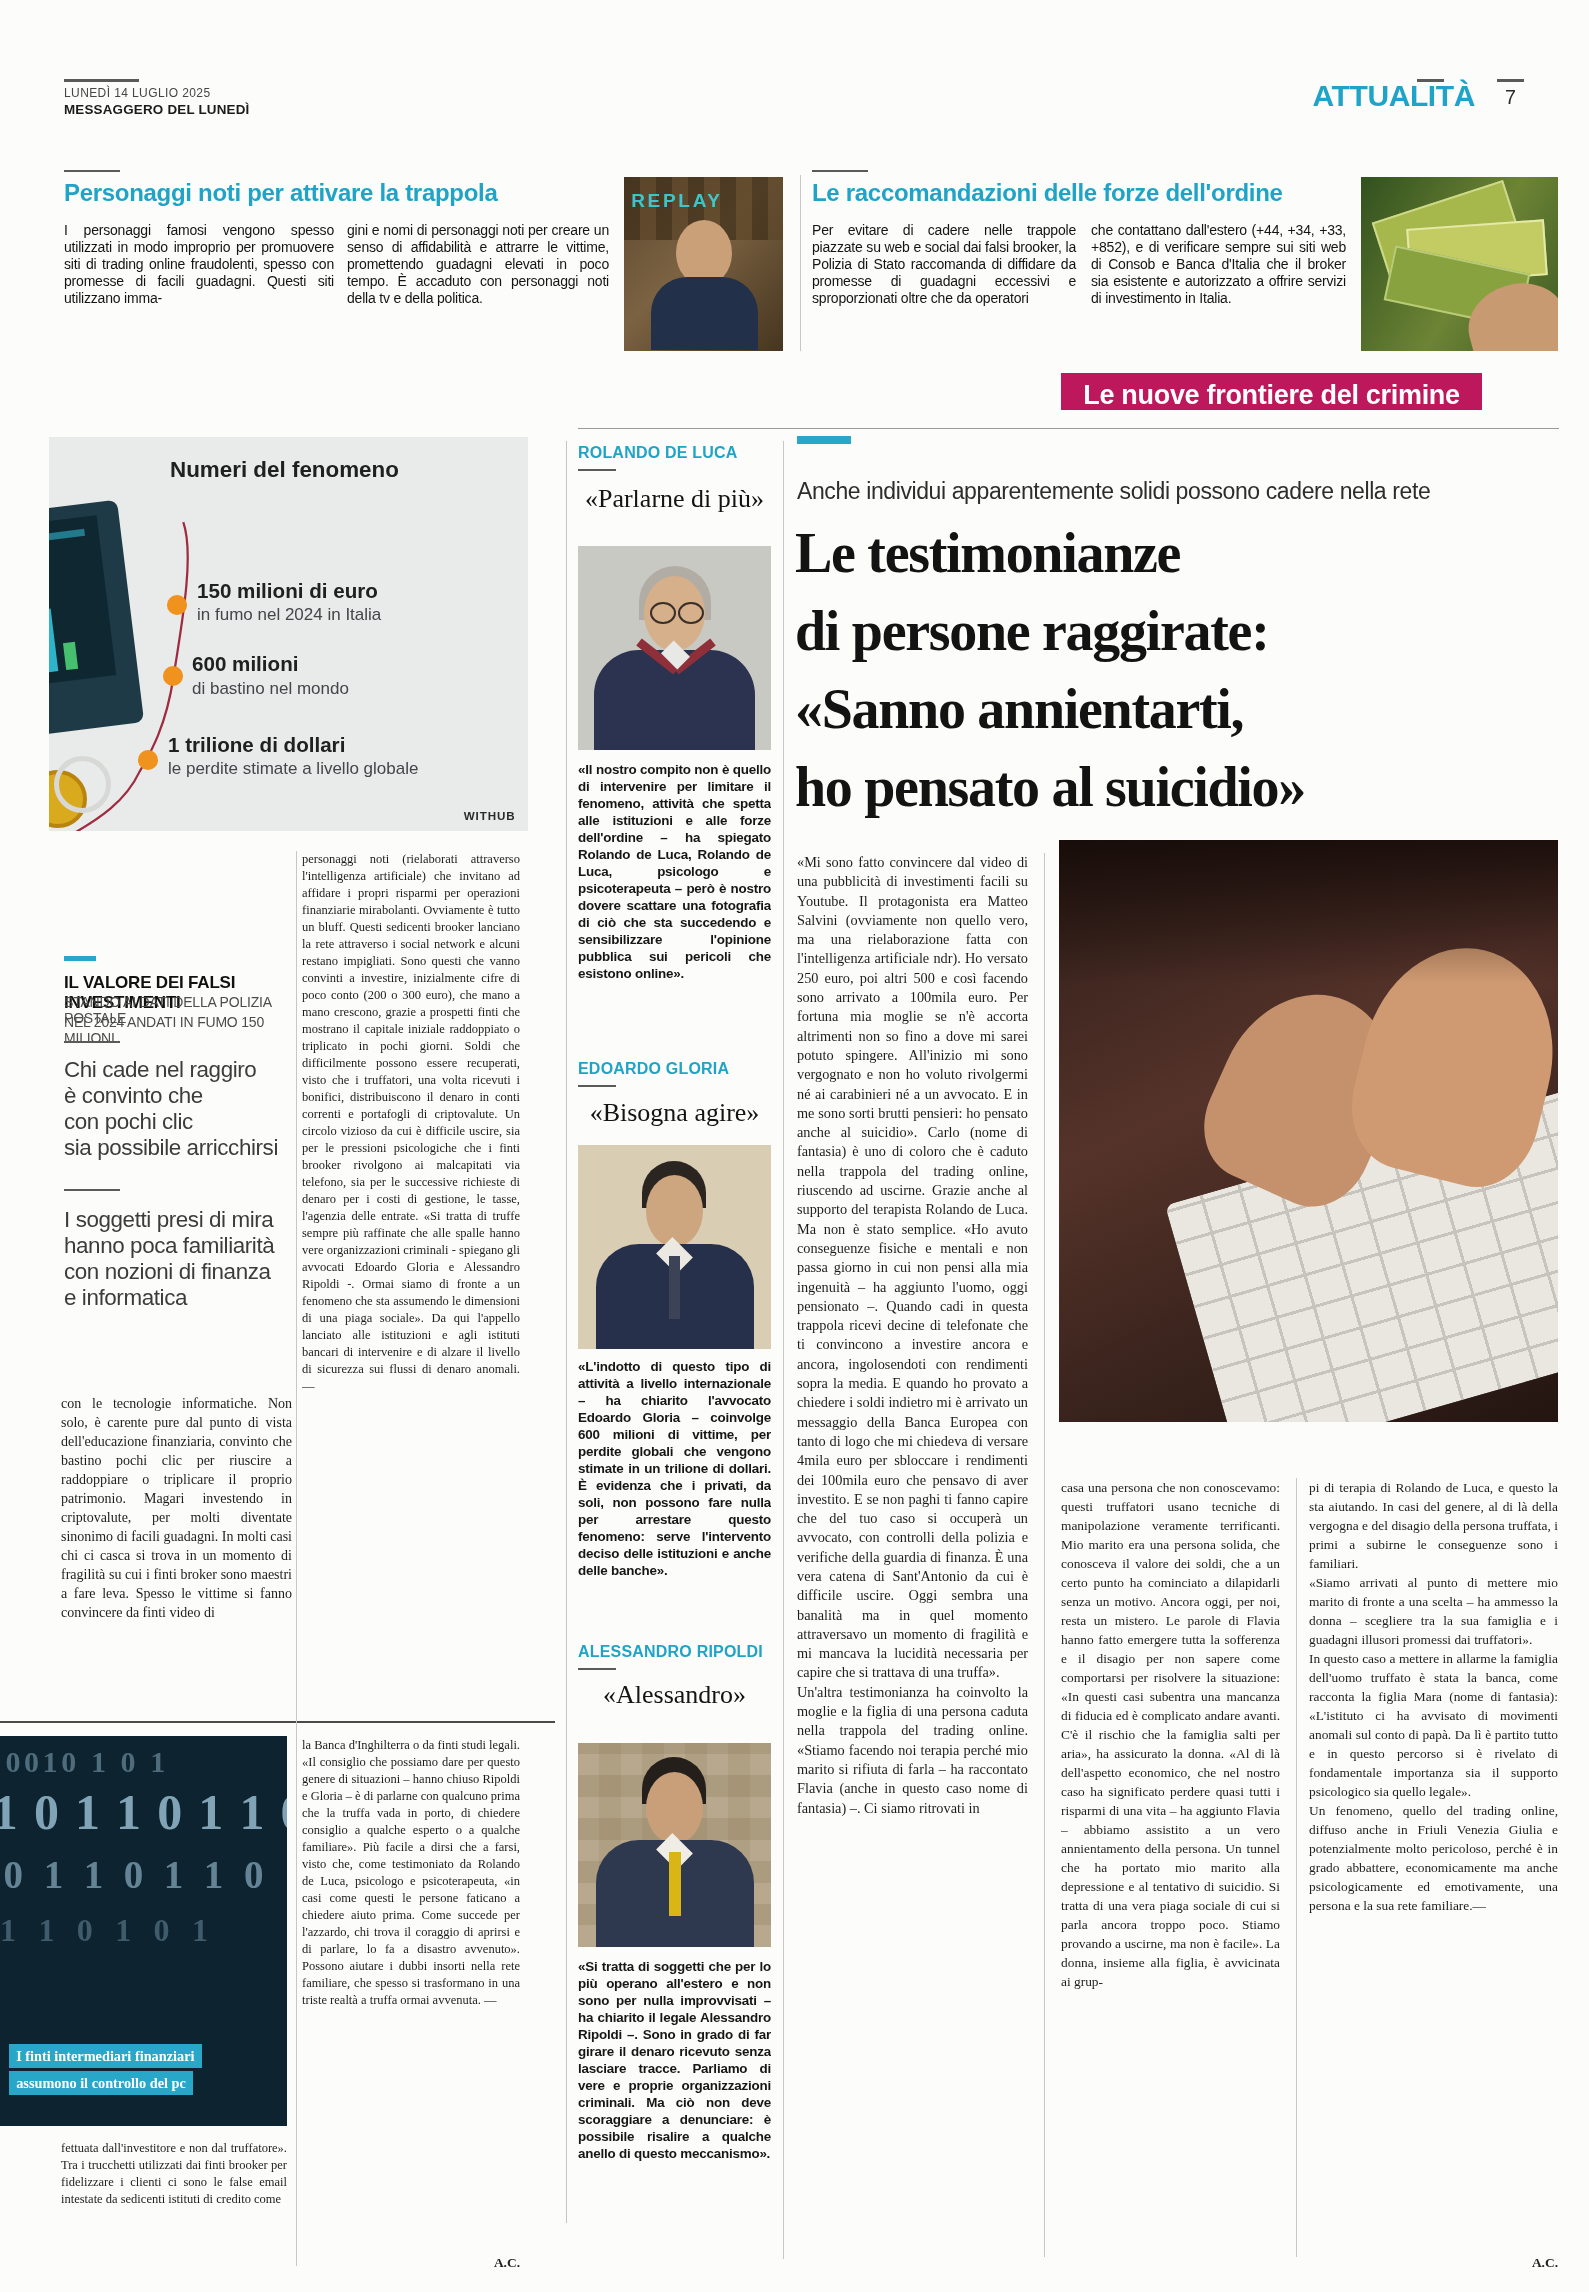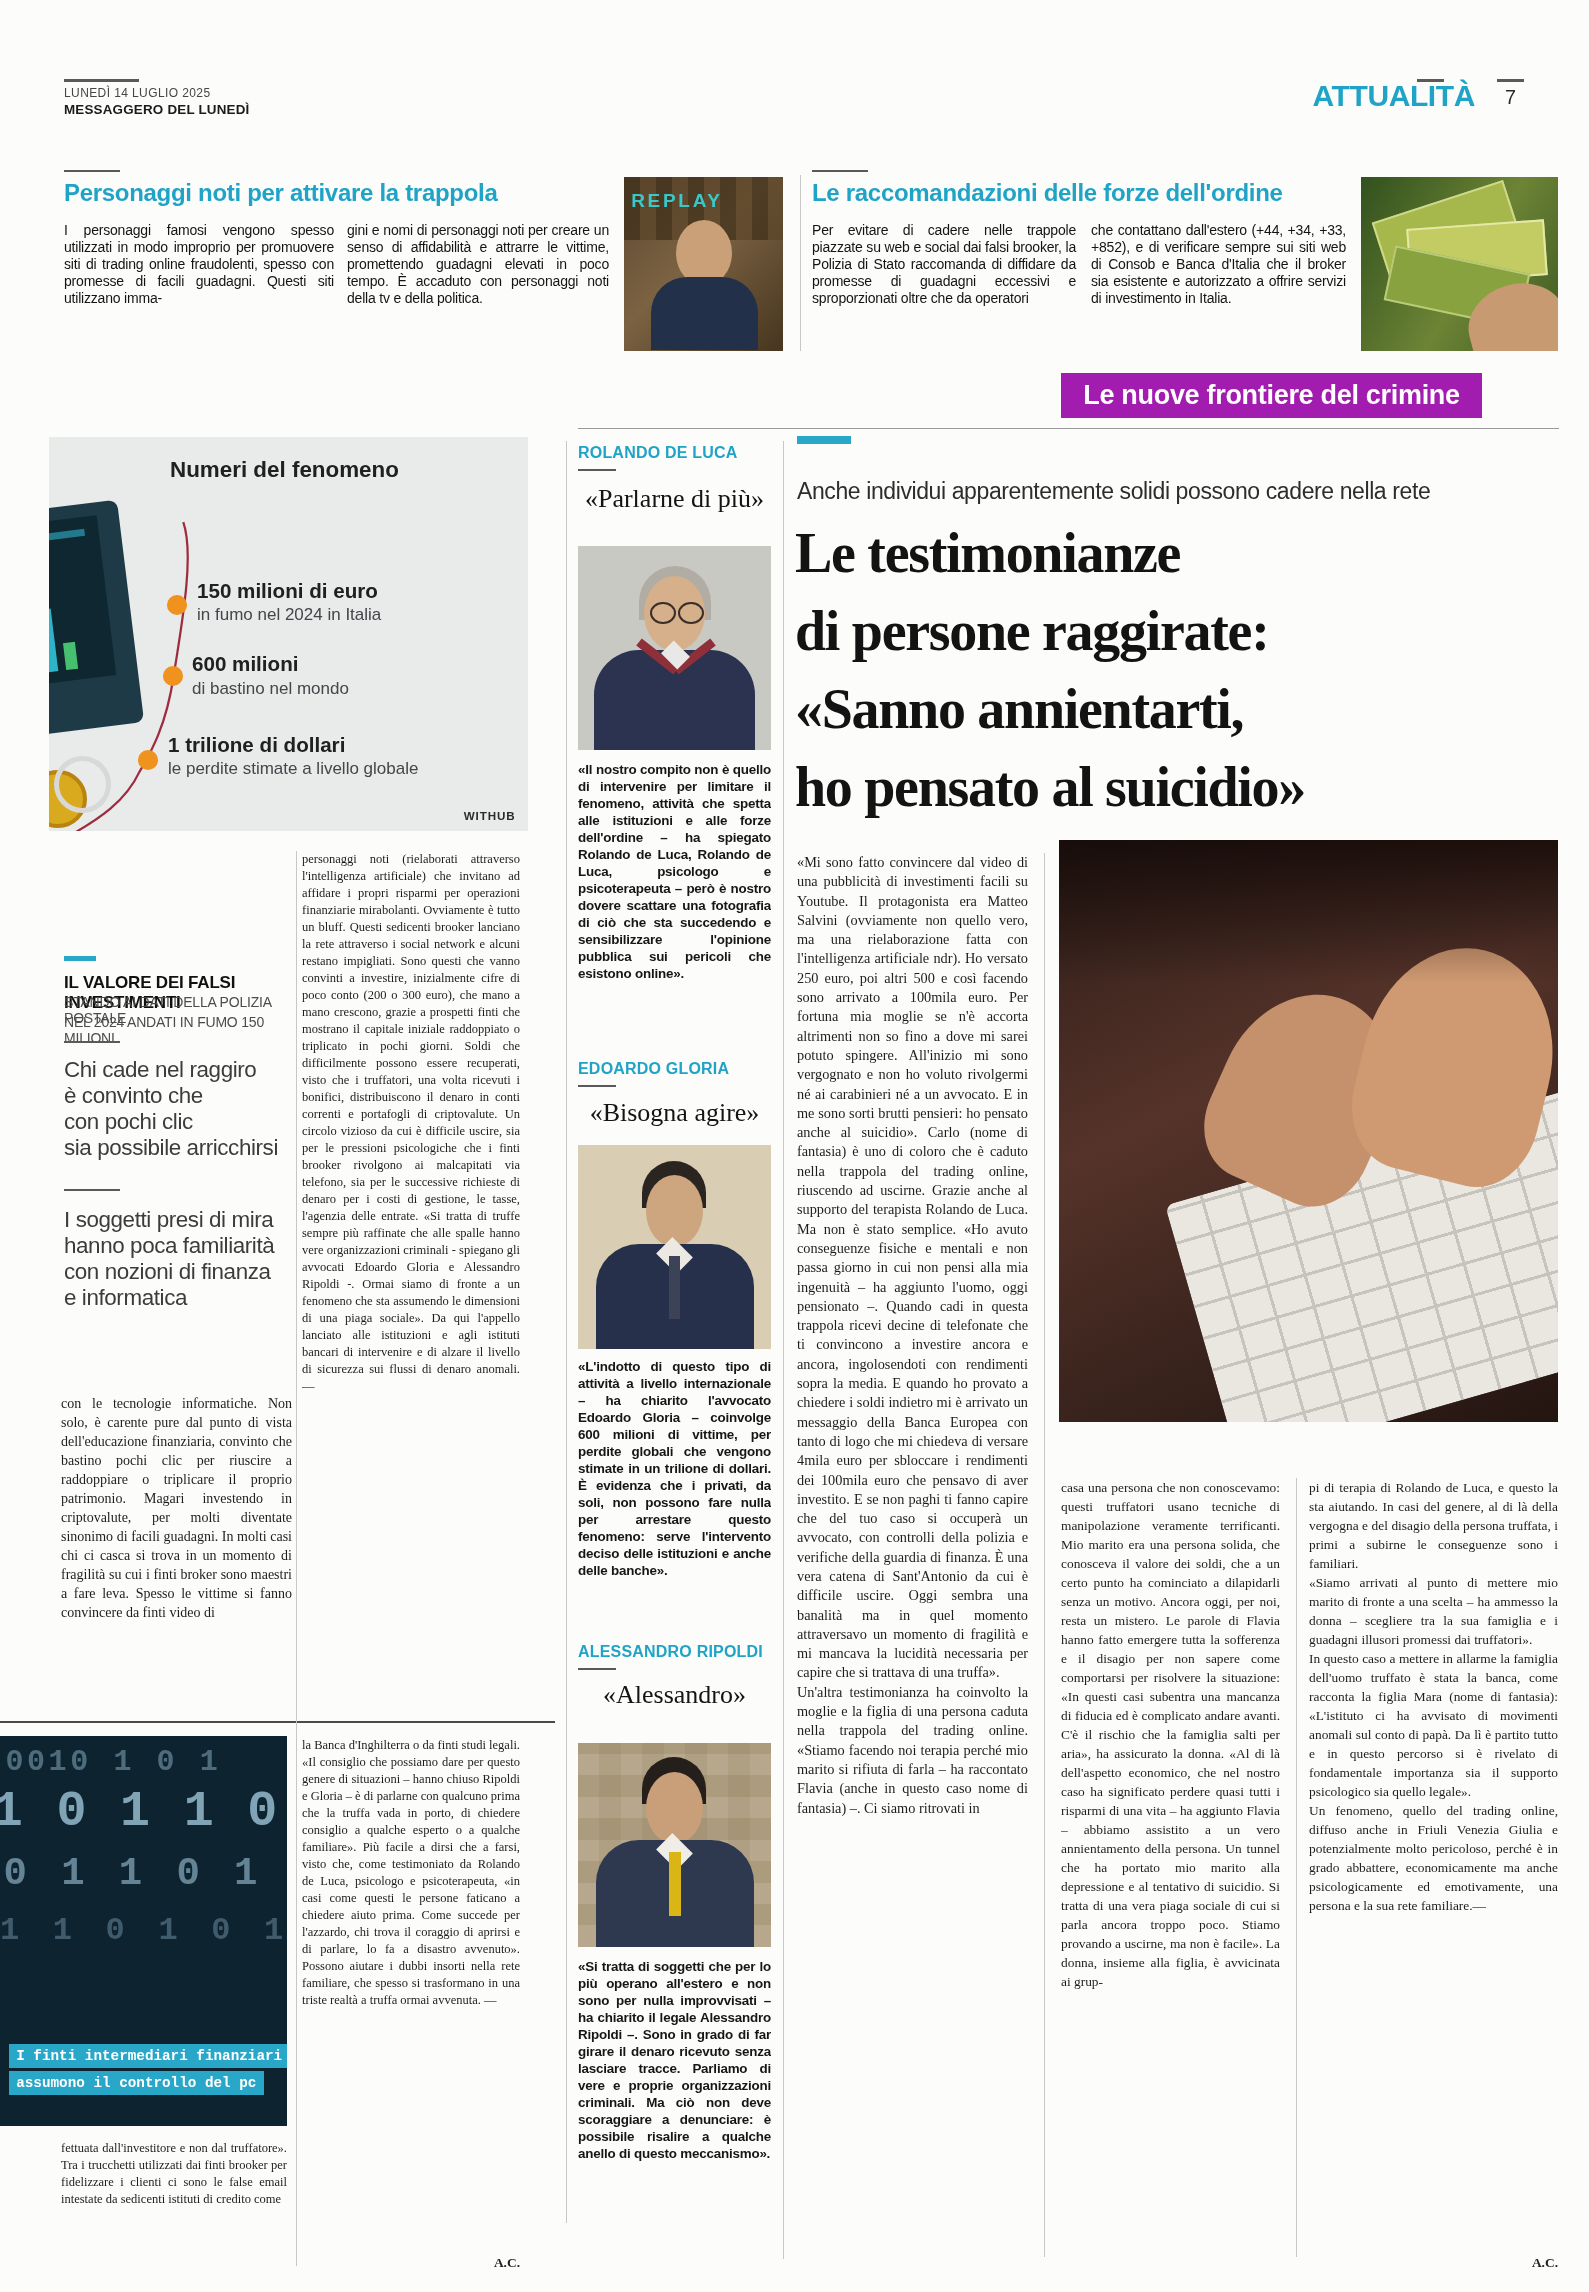--- a/index.html
+++ b/index.html
@@ -52,21 +52,21 @@
   <div class="abs teal" style="left:812px;top:179px;width:555px;font-size:24px;font-weight:bold;letter-spacing:-0.3px;">Le raccomandazioni delle forze dell'ordine</div>
   <div class="abs stripbody just" style="left:812px;top:222px;width:264px;height:127px;">Per evitare di cadere nelle trappole piazzate su web e social dai falsi brooker, la Polizia di Stato raccomanda di diffidare da promesse di guadagni eccessivi e sproporzionati oltre che da operatori</div>
   <div class="abs stripbody just" style="left:1091px;top:222px;width:255px;height:127px;">che contattano dall'estero (+44, +34, +33, +852), e di verificare sempre sui siti web di Consob e Banca d'Italia che il broker sia esistente e autorizzato a offrire servizi di investimento in Italia.</div>
   <div class="abs ov" style="left:1361px;top:177px;width:197px;height:174px;background:linear-gradient(120deg,#31511e 0%,#6d8435 55%,#3c5a22 100%);">
     <div class="abs" style="left:16px;top:23px;width:134px;height:52px;background:#a6b84c;border:2.7px solid #cdd88a;transform:rotate(-18deg);"></div>
     <div class="abs" style="left:47px;top:47px;width:134px;height:52px;background:#c3cc63;border:2.7px solid #e4e8a8;transform:rotate(-4deg);"></div>
     <div class="abs" style="left:27px;top:82px;width:134px;height:52px;background:#87a23e;border:2.7px solid #b9cb78;transform:rotate(12deg);"></div>
     <div class="abs" style="left:107px;top:107px;width:99px;height:81px;border-radius:50% 50% 0 0;background:#c79a72;transform:rotate(-15deg);"></div>
   </div>
 
-  <div class="abs" style="left:1061px;top:373px;width:421px;height:45px;background:#a21caf;color:#fff;font-size:27px;font-weight:bold;letter-spacing:-0.3px;text-align:center;line-height:44px;">Le nuove frontiere del crimine</div>
+  <div class="abs" style="left:1061px;top:373px;width:421px;height:37px;background:#be185d;color:#fff;font-size:27px;font-weight:bold;letter-spacing:-0.3px;text-align:center;line-height:44px;">Le nuove frontiere del crimine</div>
   <div class="abs" style="left:578px;top:428px;width:981px;height:0.9px;background:#9a9a9a;"></div>
   <div class="abs" style="left:797px;top:436px;width:54px;height:8px;background:#29a7c8;"></div>
   <div class="abs" style="left:797px;top:478px;width:761px;font-size:23px;letter-spacing:-0.4px;color:#2d2d2d;">Anche individui apparentemente solidi possono cadere nella rete</div>
 
   <div class="abs serif" style="left:795px;top:514px;width:770px;font-size:56px;font-weight:bold;letter-spacing:-1.3px;line-height:78px;color:#131313;">
     <div>Le testimonianze</div>
     <div>di persone raggirate:</div>
     <div>«Sanno annientarti,</div>
     <div>ho pensato al suicidio»</div>
   </div>
@@ -111,21 +111,21 @@
   <div class="abs rule" style="left:64px;top:1189px;width:56px;height:1.8px;"></div>
   <div class="abs pq pre" style="left:64px;top:1207px;width:242px;">I soggetti presi di mira
 hanno poca familiarità
 con nozioni di finanza
 e informatica</div>
 
   <div class="abs jbody ov" style="left:61px;top:1394px;width:231px;height:285px;font-size:14px;line-height:19px;">con le tecnologie informatiche. Non solo, è carente pure dal punto di vista dell'educazione finanziaria, convinto che bastino pochi clic per riuscire a raddoppiare o triplicare il proprio patrimonio. Magari investendo in criptovalute, per molti diventate sinonimo di facili guadagni. In molti casi chi ci casca si trova in un momento di fragilità su cui i finti broker sono maestri a fare leva. Spesso le vittime si fanno convincere da finti video di</div>
   <div class="abs jbody ov" style="left:302px;top:851px;width:218px;height:828px;font-size:12.5px;line-height:17px;">personaggi noti (rielaborati attraverso l'intelligenza artificiale) che invitano ad affidare i propri risparmi per operazioni finanziarie mirabolanti. Ovviamente è tutto un bluff. Questi sedicenti brooker lanciano la rete attraverso i social network e alcuni restano impigliati. Sono questi che vanno convinti a investire, inizialmente cifre di poco conto (200 o 300 euro), che mano a mano crescono, grazie a prospetti finti che mostrano il capitale iniziale raddoppiato o triplicato in pochi giorni. Soldi che difficilmente possono essere recuperati, visto che i truffatori, una volta ricevuti i bonifici, distribuiscono il denaro in conti correnti e portafogli di criptovalute. Un circolo vizioso da cui è difficile uscire, sia per le pressioni psicologiche che i finti brooker rivolgono ai malcapitati via telefono, sia per le successive richieste di denaro per i costi di gestione, le tasse, l'agenzia delle entrate. «Si tratta di truffe sempre più raffinate che alle spalle hanno vere organizzazioni criminali - spiegano gli avvocati Edoardo Gloria e Alessandro Ripoldi -. Ormai siamo di fronte a un fenomeno che sta assumendo le dimensioni di una piaga sociale». Da qui l'appello lanciato alle istituzioni e agli istituti bancari di intervenire e di alzare il livello di sicurezza sui flussi di denaro anomali. —</div>
 
   <div class="abs" style="left:0;top:1721px;width:555px;height:1.8px;background:#4a4a4a;"></div>
-  <div class="abs ov" style="left:0;top:1736px;width:287px;height:390px;background:#0d2430;font-family:Liberation Mono, monospace;color:#9fc3d8;">
+  <div class="abs ov" style="left:0;top:1736px;width:287px;height:390px;background:#0d2430;font-family:Liberation Serif, serif;color:#9fc3d8;">
     <div class="abs" style="left:5.4px;top:9px;font-size:30px;font-weight:bold;opacity:.45;letter-spacing:3.6px;white-space:nowrap;">0010  1 0 1</div>
     <div class="abs" style="left:-7.2px;top:47px;font-size:50px;font-weight:bold;opacity:.8;letter-spacing:1.8px;white-space:nowrap;">1 0 1 1 0 1 1 0</div>
     <div class="abs" style="left:3.6px;top:116px;font-size:39px;font-weight:bold;opacity:.6;letter-spacing:5.4px;white-space:nowrap;">0 1 1 0  1 1 0</div>
     <div class="abs" style="left:0px;top:176px;font-size:32px;font-weight:bold;opacity:.35;letter-spacing:7.2px;white-space:nowrap;">1 1 0   1 0 1</div>
     <div class="abs capbar" style="left:9px;top:308px;">I finti intermediari finanziari</div>
     <div class="abs capbar" style="left:9px;top:335px;">assumono il controllo del pc</div>
   </div>
   <div class="abs jbody ov" style="left:61px;top:2140px;width:226px;height:127px;font-size:12.5px;line-height:17px;">fettuata dall'investitore e non dal truffatore». Tra i trucchetti utilizzati dai finti brooker per fidelizzare i clienti ci sono le false email intestate da sedicenti istituti di credito come</div>
   <div class="abs jbody ov" style="left:302px;top:1737px;width:218px;height:515px;font-size:12.5px;line-height:17px;">la Banca d'Inghilterra o da finti studi legali. «Il consiglio che possiamo dare per questo genere di situazioni – hanno chiuso Ripoldi e Gloria – è di parlarne con qualcuno prima che la truffa vada in porto, di chiedere consiglio a qualche esperto o a qualche familiare». Più facile a dirsi che a farsi, visto che, come testimoniato da Rolando de Luca, psicologo e psicoterapeuta, «in casi come questi le persone faticano a chiedere aiuto prima. Come succede per l'azzardo, chi trova il coraggio di aprirsi e di parlare, lo fa a disastro avvenuto». Possono aiutare i dubbi insorti nella rete familiare, che spesso si trasformano in una triste realtà a truffa ormai avvenuta. —</div>
   <div class="abs serif" style="left:302px;top:2255px;width:218px;text-align:right;font-size:13.4px;font-weight:bold;color:#222;">A.C.</div>

